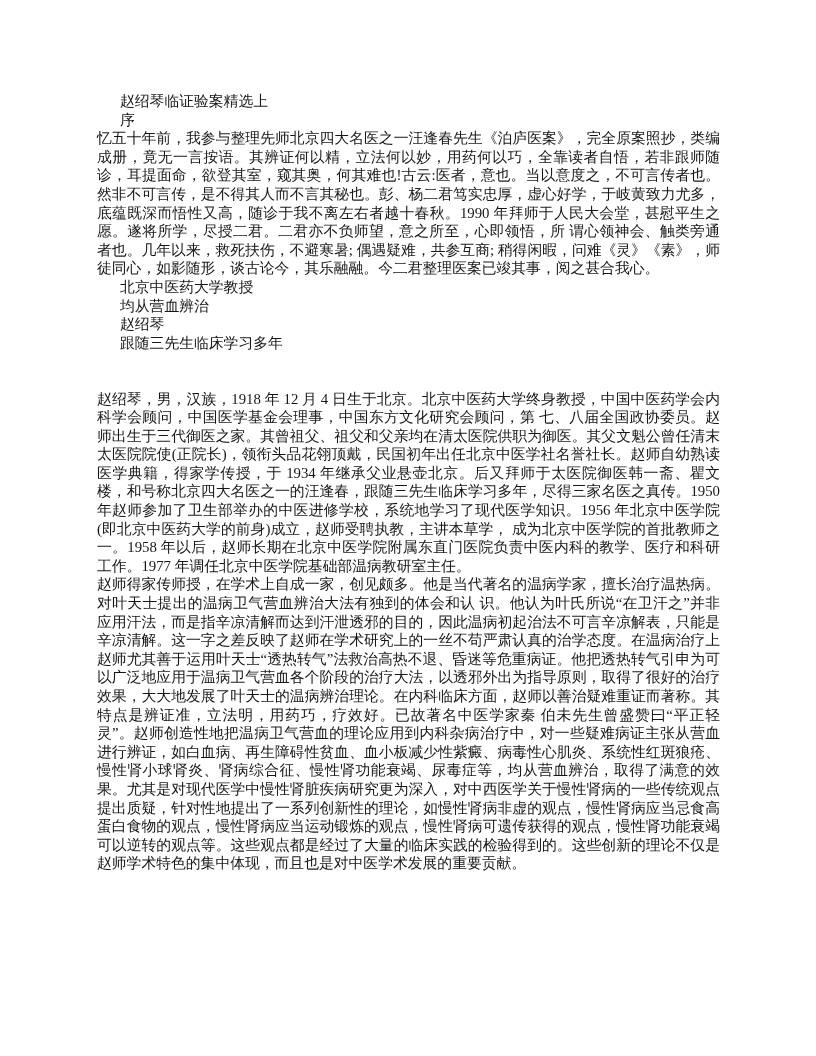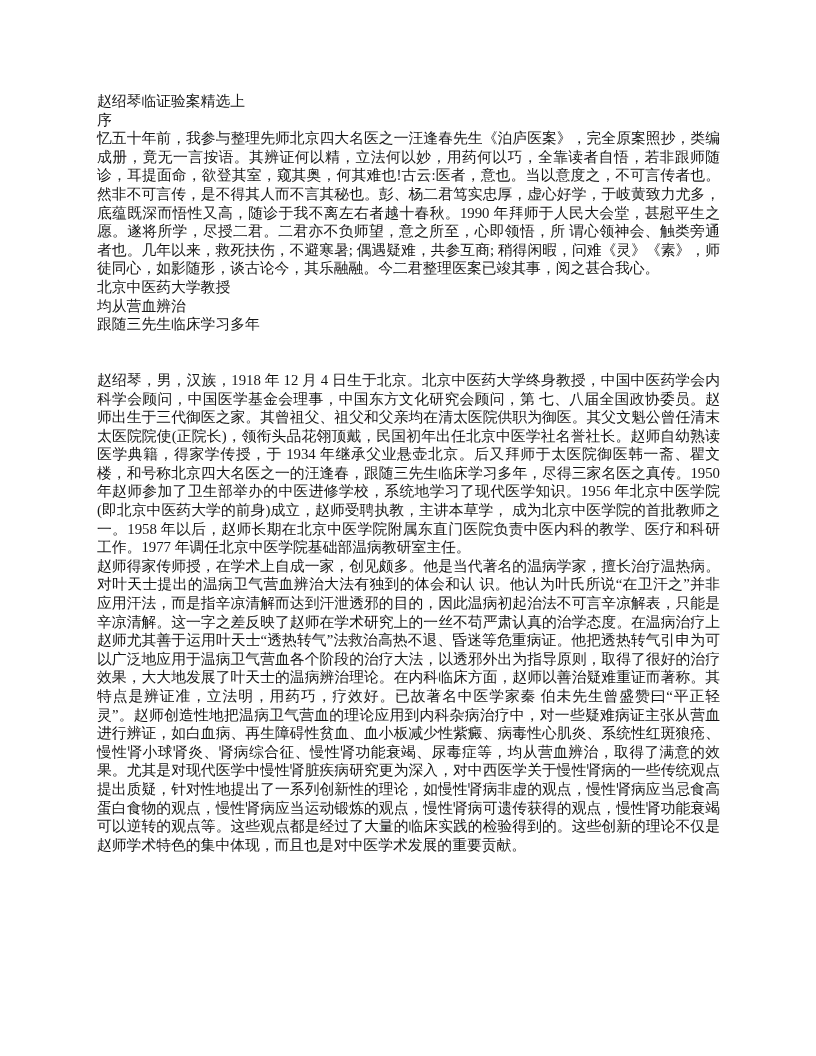--- a/index.html
+++ b/index.html
@@ -20,39 +20,41 @@
     line-height: 18.6px;
   }
   .page p {
     margin: 0;
     text-align: justify;
     text-justify: inter-ideograph;
     word-break: break-all;
   }
   .page p.plain {
     text-align: left;
+    margin-left: 23px;
   }
   .spacer {
     height: 18.6px;
   }
 </style>
 </head>
 <body>
 
 <div class="page">
 
   <p class="plain">赵绍琴临证验案精选上</p>
 
   <p class="plain">序</p>
 
   <p>忆五十年前，我参与整理先师北京四大名医之一汪逢春先生《泊庐医案》，完全原案照抄，类编成册，竟无一言按语。其辨证何以精，立法何以妙，用药何以巧，全靠读者自悟，若非跟师随诊，耳提面命，欲登其室，窥其奥，何其难也!古云:医者，意也。当以意度之，不可言传者也。然非不可言传，是不得其人而不言其秘也。彭、杨二君笃实忠厚，虚心好学，于岐黄致力尤多，底蕴既深而悟性又高，随诊于我不离左右者越十春秋。1990 年拜师于人民大会堂，甚慰平生之愿。遂将所学，尽授二君。二君亦不负师望，意之所至，心即领悟，所 谓心领神会、触类旁通者也。几年以来，救死扶伤，不避寒暑; 偶遇疑难，共参互商; 稍得闲暇，问难《灵》《素》，师徒同心，如影随形，谈古论今，其乐融融。今二君整理医案已竣其事，阅之甚合我心。</p>
 
 
   <p class="plain">北京中医药大学教授</p>
   <p class="plain">均从营血辨治</p>
+  <p class="plain">赵绍琴</p>
   <p class="plain">跟随三先生临床学习多年</p>
 
   <div class="spacer"></div>
 
 
   <div class="spacer"></div>
 
   <p>赵绍琴，男，汉族，1918 年 12 月 4 日生于北京。北京中医药大学终身教授，中国中医药学会内科学会顾问，中国医学基金会理事，中国东方文化研究会顾问，第 七、八届全国政协委员。赵师出生于三代御医之家。其曾祖父、祖父和父亲均在清太医院供职为御医。其父文魁公曾任清末太医院院使(正院长)，领衔头品花翎顶戴，民国初年出任北京中医学社名誉社长。赵师自幼熟读医学典籍，得家学传授，于 1934 年继承父业悬壶北京。后又拜师于太医院御医韩一斋、瞿文楼，和号称北京四大名医之一的汪逢春，跟随三先生临床学习多年，尽得三家名医之真传。1950 年赵师参加了卫生部举办的中医进修学校，系统地学习了现代医学知识。1956 年北京中医学院(即北京中医药大学的前身)成立，赵师受聘执教，主讲本草学， 成为北京中医学院的首批教师之一。1958 年以后，赵师长期在北京中医学院附属东直门医院负责中医内科的教学、医疗和科研工作。1977 年调任北京中医学院基础部温病教研室主任。</p>
 
 

